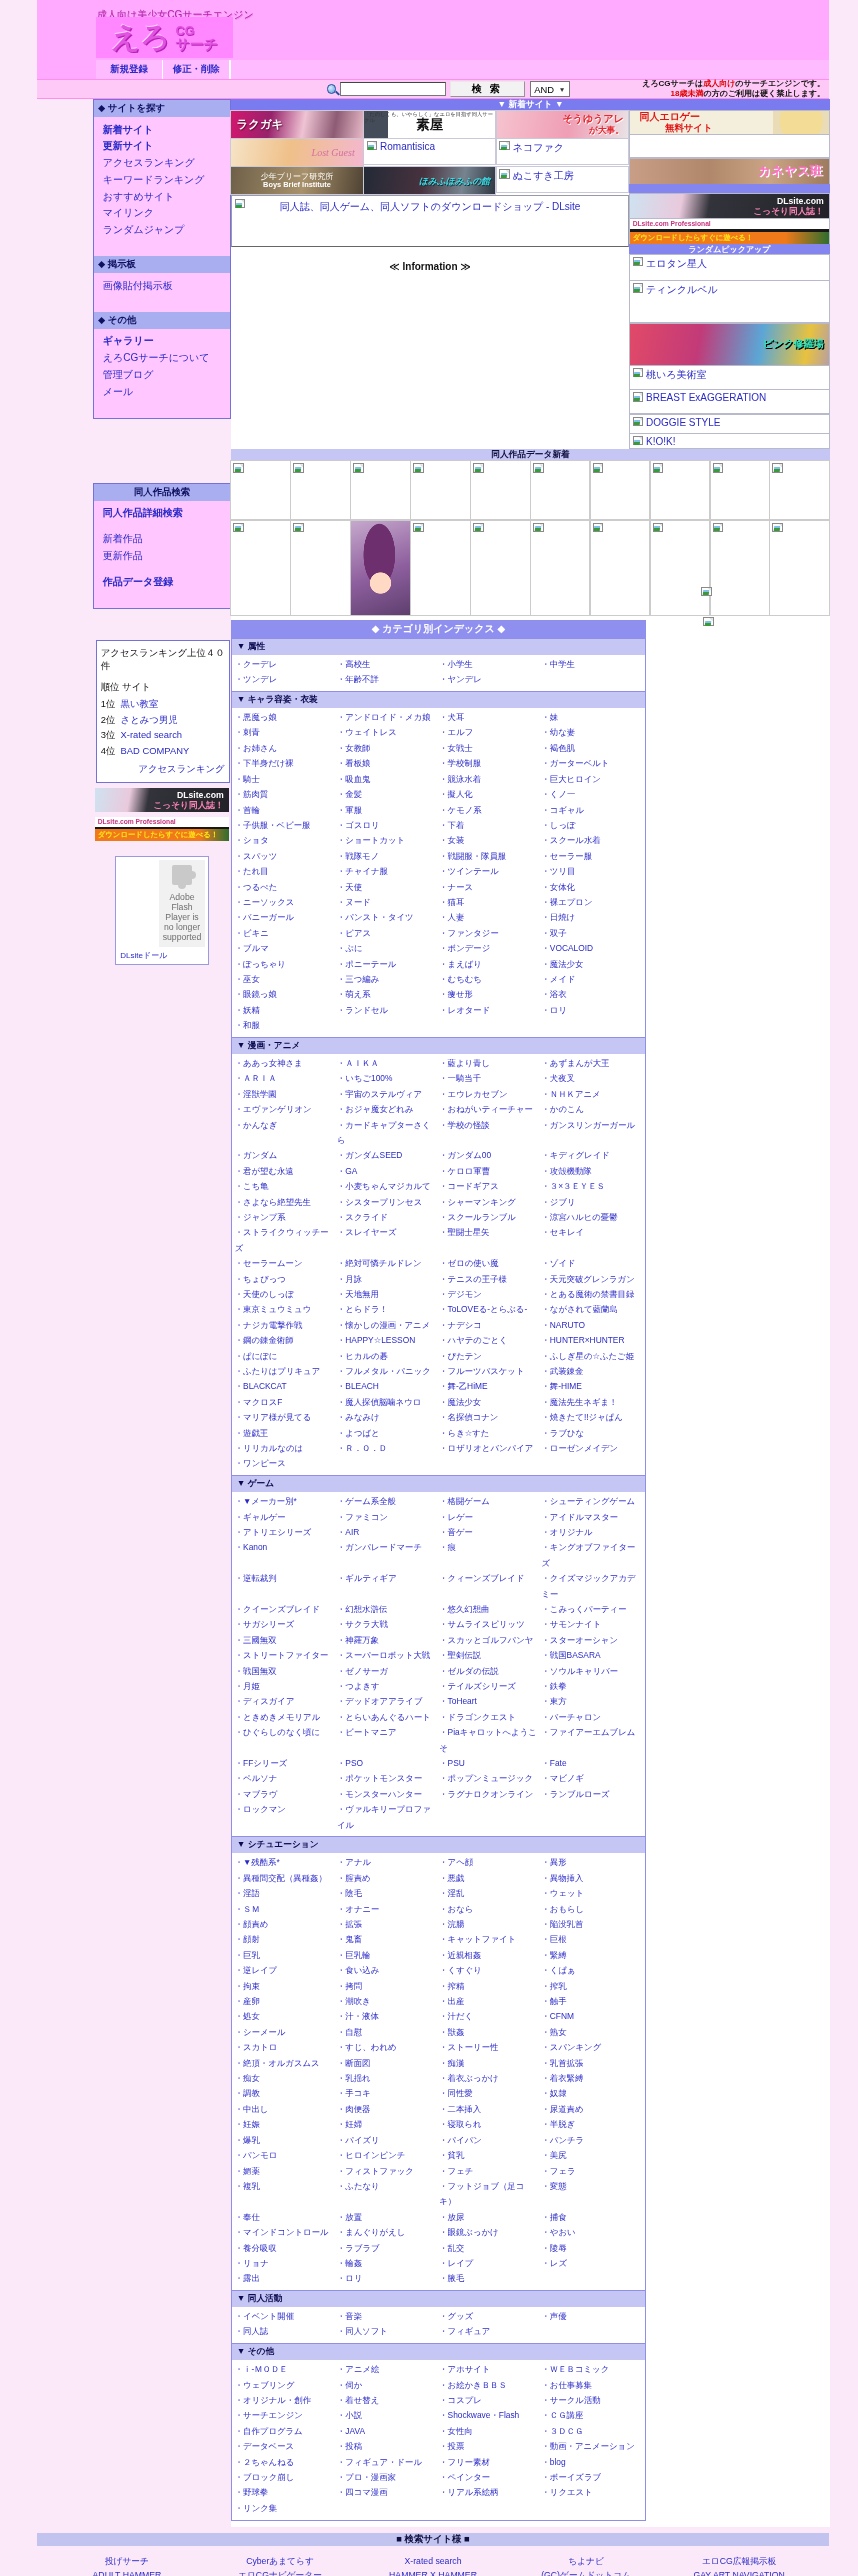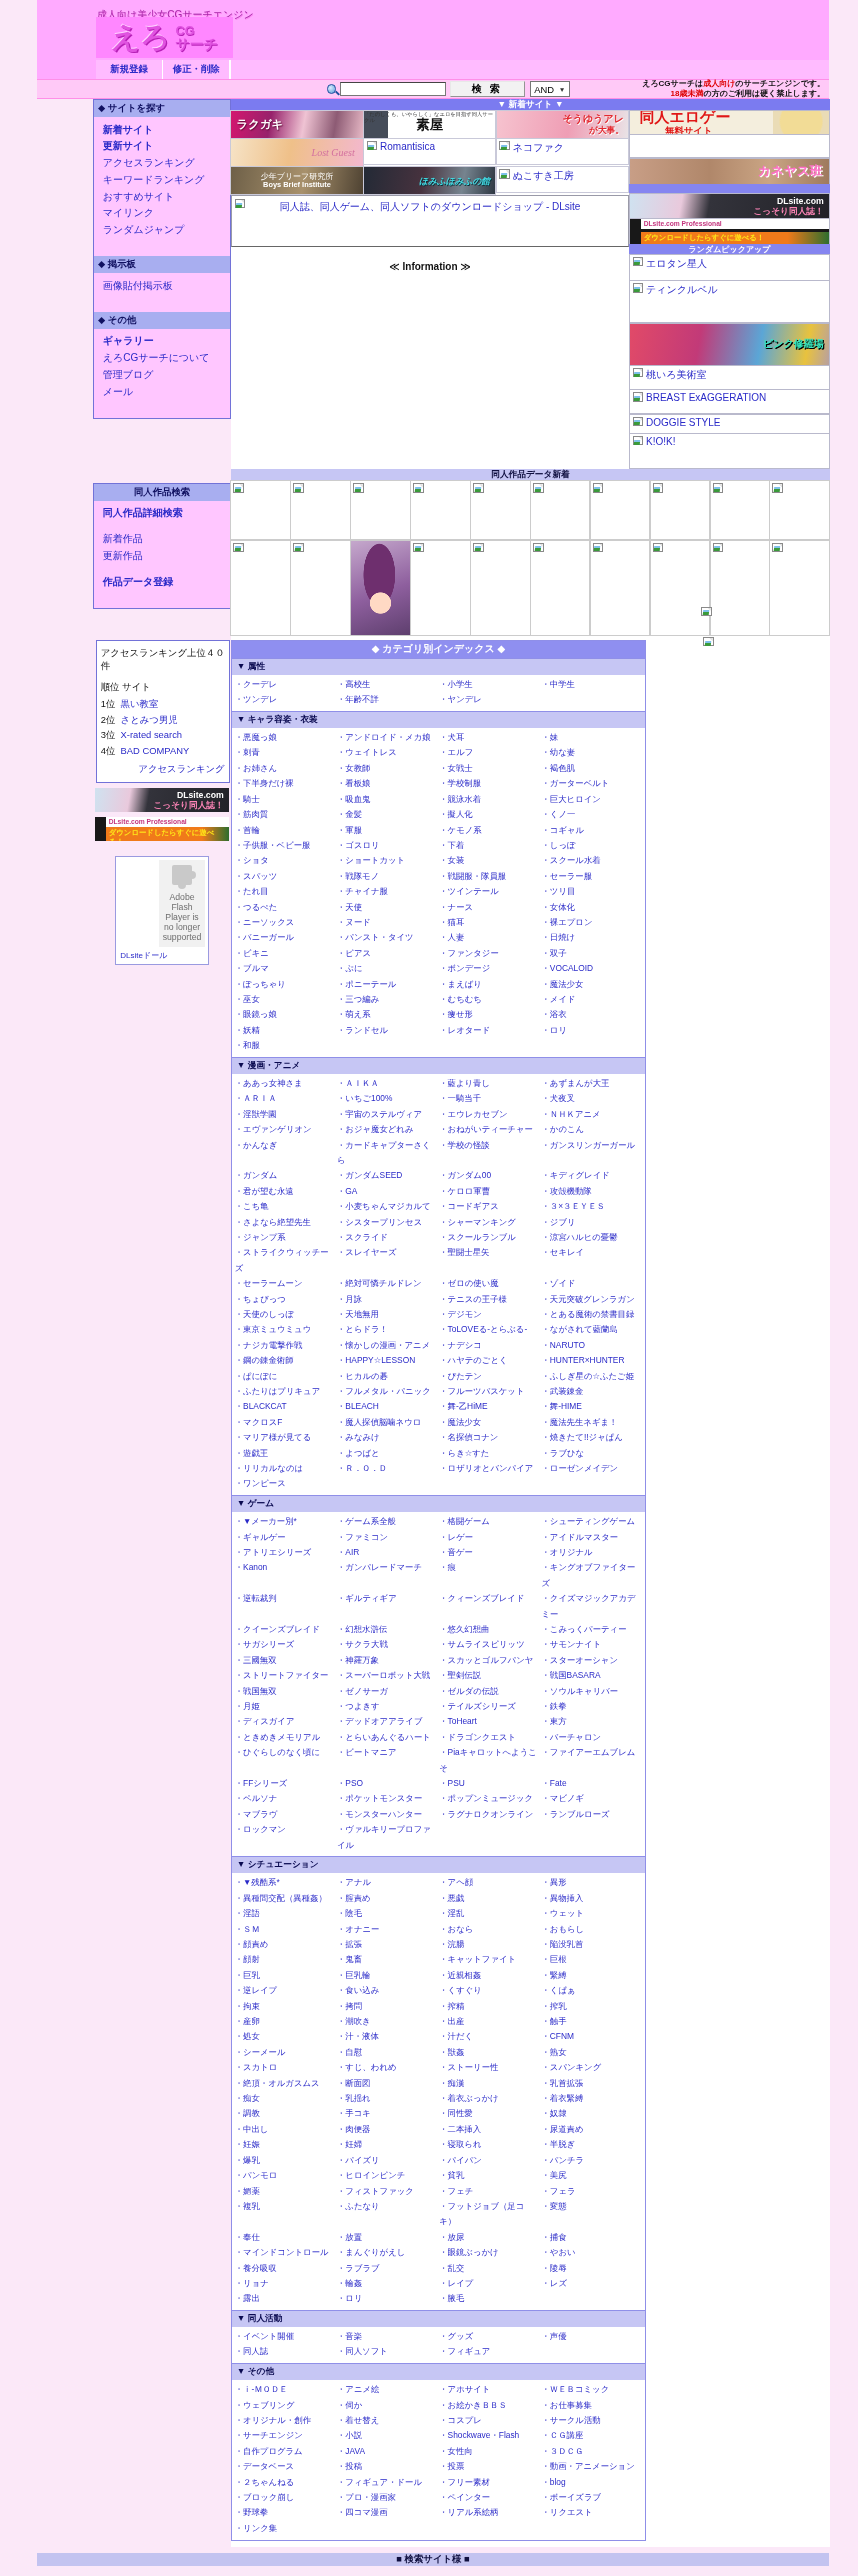--- a/index.html
+++ b/index.html
@@ -86,28 +86,28 @@
   .t-souyuu .lbl{font-size:10px;}
   .t-souyuu .sub{font-size:8.7px;}
   .t-lostguest{background:linear-gradient(100deg,#f6e3c6 0%,#efc089 45%,#f3b8cf 100%);}
   .t-lostguest .lbl{color:#d3719f;font-style:italic;font-family:"Liberation Serif",serif;font-size:10px;text-align:right;padding-right:8px;}
   .t-briefs{background:linear-gradient(100deg,#6e6048 0%,#a8916c 55%,#4e4232 100%);}
   .t-briefs .lbl{color:#fff;font-size:8px;text-align:center;}
   .t-briefs .sub{color:#fff;font-weight:bold;font-size:7.4px;text-align:center;}
   .t-homihomi{background:linear-gradient(100deg,#232a36 0%,#47323e 45%,#76848f 75%,#2e3742 100%);}
   .t-homihomi .lbl{color:#41dbe4;font-size:8.7px;font-weight:bold;font-style:italic;text-align:right;padding-right:5.3px;text-shadow:0.7px 0.7px 0 #06323a;}
   .t-eroge{background:radial-gradient(circle at 86% 45%,#f2dc96 12%,rgba(0,0,0,0) 13%),linear-gradient(90deg,#f4eedd 0 72%,#eadcb6 72%);}
-  .t-eroge .lbl{color:#e01616;font-size:15px;font-weight:bold;padding-left:9.4px;}
+  .t-eroge .lbl{color:#e01616;font-size:10px;font-weight:bold;padding-left:9.4px;}
   .t-eroge .sub{color:#e01616;font-size:9.4px;font-weight:bold;padding-left:35px;}
   .t-kaneyasu{background:linear-gradient(90deg,#c89e86 0%,#b0876a 40%,#caa584 70%,#9e7a5e 100%);}
   .t-kaneyasu .lbl{color:#ff6ec7;font-size:12.7px;font-weight:bold;text-align:right;padding-right:6.7px;text-shadow:1.3px 1.3px 0 #fff;}
   .t-dl1{background:linear-gradient(100deg,#cfe2f0 0%,#e9c9dc 26%,#33333b 40%,#222228 100%);}
   .t-dl1 .lbl{color:#fff;font-size:8.7px;font-weight:bold;text-align:right;padding-right:5.3px;}
   .t-dl1 .sub{color:#ff85b8;font-size:8.7px;font-weight:bold;text-align:right;padding-right:5.3px;}
-  .t-dl2{background:#181818;justify-content:space-between;padding-left:11px;}
+  .t-dl2{background:#181818;justify-content:space-between;}
   .t-dl2 .lbl{background:#fff;color:#c4357e;font-size:6.7px;font-weight:bold;padding:1.3px 2.7px;}
   .t-dl2 .sub{background:linear-gradient(90deg,#f07a1a 0 78%,#2e6e2e);color:#ffe818;font-size:7.4px;font-weight:bold;padding:2px 2.7px;}
   .t-pinkshuraba{background:linear-gradient(100deg,#e14a68 0%,#c23a78 35%,#5ba6d6 65%,#e8c23e 88%,#b8a0a0 100%);}
   .t-pinkshuraba .lbl{color:#35e8c0;font-size:10px;font-weight:bold;text-align:right;padding-right:5.3px;text-shadow:0.7px 0.7px 0 #000,1.3px 1.3px 0 #000;}
 
   
   .dlsite-cell{width:398px;height:52px;border:0.7px solid #9a9aa8;box-sizing:border-box;background:#fff;position:relative;border-bottom:1.3px solid #666;}
   .dlsite-cell .bi{position:absolute;left:2.7px;top:2.7px;}
   .dlsite-cell a{display:block;text-align:center;font-size:10px;padding-top:4px;}
   .info-head{text-align:center;font-weight:bold;font-size:10px;color:#111;margin-top:13.4px;}
@@ -379,21 +379,21 @@
               <a href="#">桃いろ美術室</a>
             </div>
             <div class="rc-item linkcell" style="height: 25px;">
               <span class="bi"></span>
               <a href="#">BREAST ExAGGERATION</a>
             </div>
             <div class="rc-item linkcell" style="height: 20px;">
               <span class="bi"></span>
               <a href="#">DOGGIE STYLE</a>
             </div>
-            <div class="rc-item linkcell" style="height: 36px;">
+            <div class="rc-item linkcell" style="height: 16px;">
               <span class="bi"></span>
               <a href="#">K!O!K!</a>
             </div>
           </div>
       </div>
 
       <div class="works-bar">同人作品データ新着</div>
       <div class="works-grid" id="works-grid">
           <div class="wcell r1">
             <span class="bi"></span>

